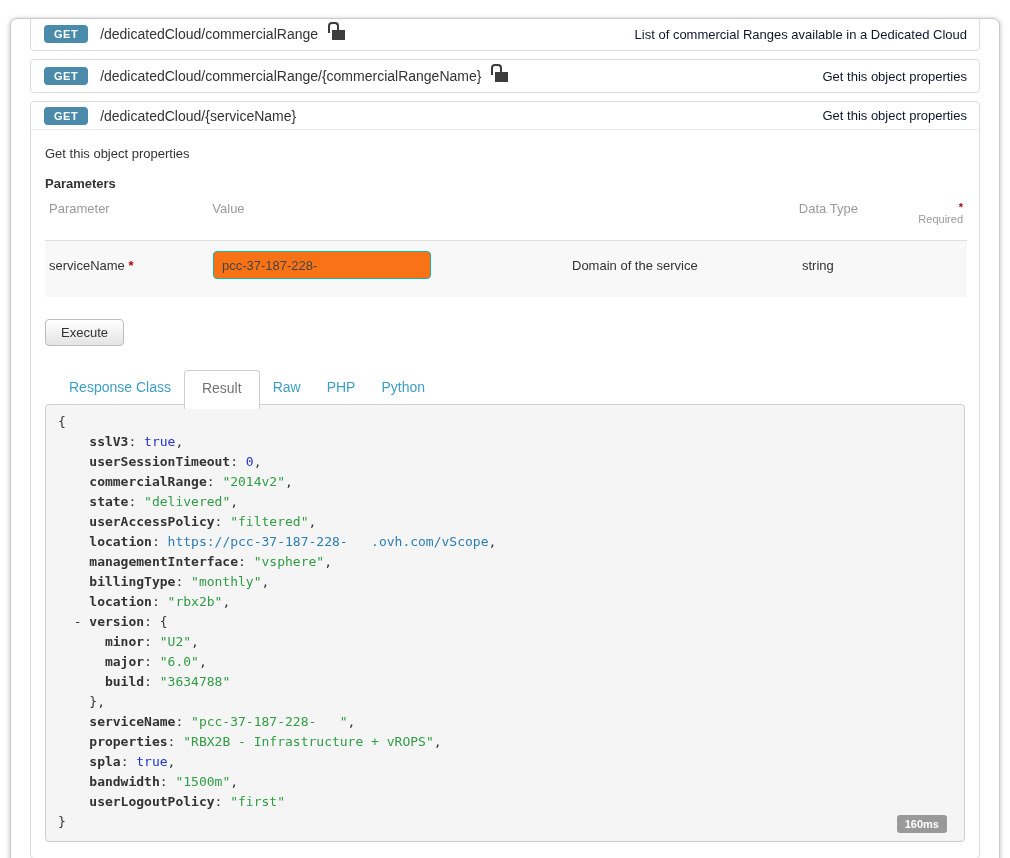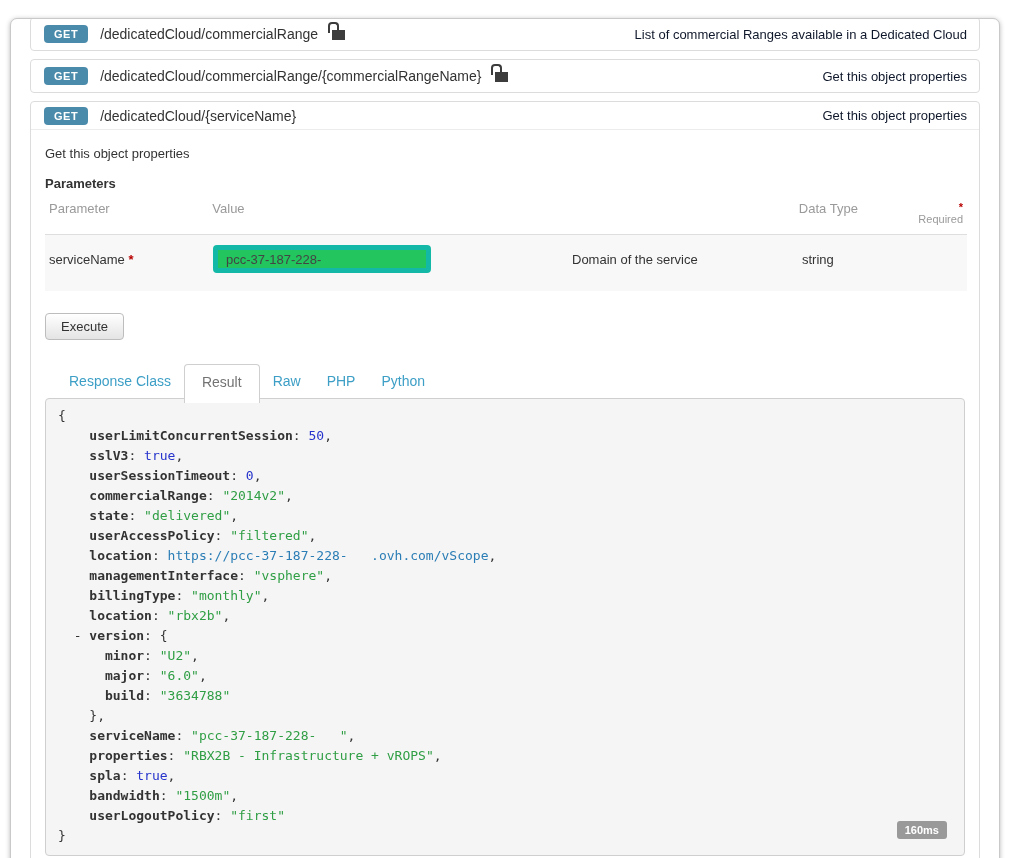--- a/index.html
+++ b/index.html
@@ -23,32 +23,32 @@
                   border:2px solid #3c3c3c; border-bottom:none; border-radius:4px 4px 0 0; }
   .op-link { margin-left:auto; font-size:13px; color:#0f172a; text-decoration:none;
              white-space:nowrap; }
   .op-row.expanded .op-head { border-bottom:1px solid #ececec; height:28px; }
 
   .op-content { padding:16px 14px 16px 14px; }
   .op-desc { font-size:13px; color:#333; }
   .params-title { font-size:13px; font-weight:bold; margin-top:15px; }
 
   .param-table { margin-top:10px; width:922px; font-size:13px; }
-  .pt-head { display:flex; color:#9a9a9a; padding-bottom:9px; border-bottom:1px solid #dedede; }
+  .pt-head { display:flex; color:#9a9a9a; padding-bottom:15px; border-bottom:1px solid #dedede; }
   .pt-row  { display:flex; align-items:flex-start; background:#f8f8f8; padding:10px 0 18px 0;justify-content:space-between; }
   .col-name { width:168px; padding-left:4px; }
   .col-value { width:359px; }
   .col-desc { width:230px; }
   .col-type { width:120px; }
   .col-req { flex:1; text-align:right; font-size:11px; padding-right:4px; }
   .red-star { color:#b80000; font-weight:bold; }
   .pt-row .col-name { padding-top:7px; font-size:13px; color:#333; }
   .pt-row .col-desc, .pt-row .col-type { padding-top:7px; }
-  .param-input { width:218px; height:28px; border:5px solid #14b8a6; border-radius:4px;
-                 padding:0 8px; font-size:13px; color:#444; background:#22c55e;
+  .param-input { width:218px; height:28px; border:1px solid #14b8a6; border-radius:4px;
+                 padding:0 8px; font-size:13px; color:#444; background:#f97316;
                  font-family:"Liberation Sans", sans-serif; }
 
   .execute-btn { margin-top:22px; font-size:13px; color:#333; padding:5px 15px;
                  border:1px solid #bdbdbd; border-radius:4px; cursor:pointer;
                  background:linear-gradient(#ffffff,#e4e4e4);
                  font-family:"Liberation Sans", sans-serif; }
 
   .tabs { display:flex; align-items:flex-end; margin-top:24px; padding-left:11px; }
   .tab { font-size:14px; color:#3d9fc6; padding:9px 13px; cursor:pointer; position:relative; }
   .tab.active { color:#737373; background:#fff; border:1px solid #cfcfcf; border-bottom:none;
@@ -57,21 +57,21 @@
 
   .code-block { position:relative; background:#f5f5f5; border:1px solid #cfcfcf;
                 border-radius:4px; padding:7px 12px 9px 12px; z-index:1; }
   .code-line { font-family:"DejaVu Sans Mono", monospace; font-size:13px; line-height:20px;
                white-space:pre; color:#333; }
   .tok-k { font-weight:bold; color:#333; }
   .tok-n { color:#2633cc; }
   .tok-s { color:#2f9e44; }
   .tok-l { color:#2a7db5; cursor:pointer; }
   .tok-p { color:#333; }
-  .time-badge { position:absolute; right:17px; bottom:16px; background:#999; color:#fff;
+  .time-badge { position:absolute; right:17px; bottom:8px; background:#999; color:#fff;
                 font-size:11px; font-weight:bold; padding:3px 8px; border-radius:3px; }
 </style>
 </head>
 <body>
 
 <div class="page-panel">
   <div class="ops-list">
 
     <div class="op-row">
       <div class="op-head">
@@ -125,21 +125,20 @@
           <div class="tab">Response Class</div>
           <div class="tab active">Result</div>
           <div class="tab">Raw</div>
           <div class="tab">PHP</div>
           <div class="tab">Python</div>
         </div>
 
         <div class="code-block">
           <div id="code-lines">
               <div class="code-line"><span class="tok-p">{</span></div>
-              <div class="code-line"><span class="tok-p">    </span><span class="tok-k">userLimitConcurrentSession</span><span class="tok-p">: </span><span class="tok-n">50</span><span class="tok-p">,</span></div>
               <div class="code-line"><span class="tok-p">    </span><span class="tok-k">sslV3</span><span class="tok-p">: </span><span class="tok-n">true</span><span class="tok-p">,</span></div>
               <div class="code-line"><span class="tok-p">    </span><span class="tok-k">userSessionTimeout</span><span class="tok-p">: </span><span class="tok-n">0</span><span class="tok-p">,</span></div>
               <div class="code-line"><span class="tok-p">    </span><span class="tok-k">commercialRange</span><span class="tok-p">: </span><span class="tok-s">"2014v2"</span><span class="tok-p">,</span></div>
               <div class="code-line"><span class="tok-p">    </span><span class="tok-k">state</span><span class="tok-p">: </span><span class="tok-s">"delivered"</span><span class="tok-p">,</span></div>
               <div class="code-line"><span class="tok-p">    </span><span class="tok-k">userAccessPolicy</span><span class="tok-p">: </span><span class="tok-s">"filtered"</span><span class="tok-p">,</span></div>
               <div class="code-line"><span class="tok-p">    </span><span class="tok-k">location</span><span class="tok-p">: </span><span class="tok-l">https://pcc-37-187-228-   .ovh.com/vScope</span><span class="tok-p">,</span></div>
               <div class="code-line"><span class="tok-p">    </span><span class="tok-k">managementInterface</span><span class="tok-p">: </span><span class="tok-s">"vsphere"</span><span class="tok-p">,</span></div>
               <div class="code-line"><span class="tok-p">    </span><span class="tok-k">billingType</span><span class="tok-p">: </span><span class="tok-s">"monthly"</span><span class="tok-p">,</span></div>
               <div class="code-line"><span class="tok-p">    </span><span class="tok-k">location</span><span class="tok-p">: </span><span class="tok-s">"rbx2b"</span><span class="tok-p">,</span></div>
               <div class="code-line"><span class="tok-p">  - </span><span class="tok-k">version</span><span class="tok-p">: {</span></div>

